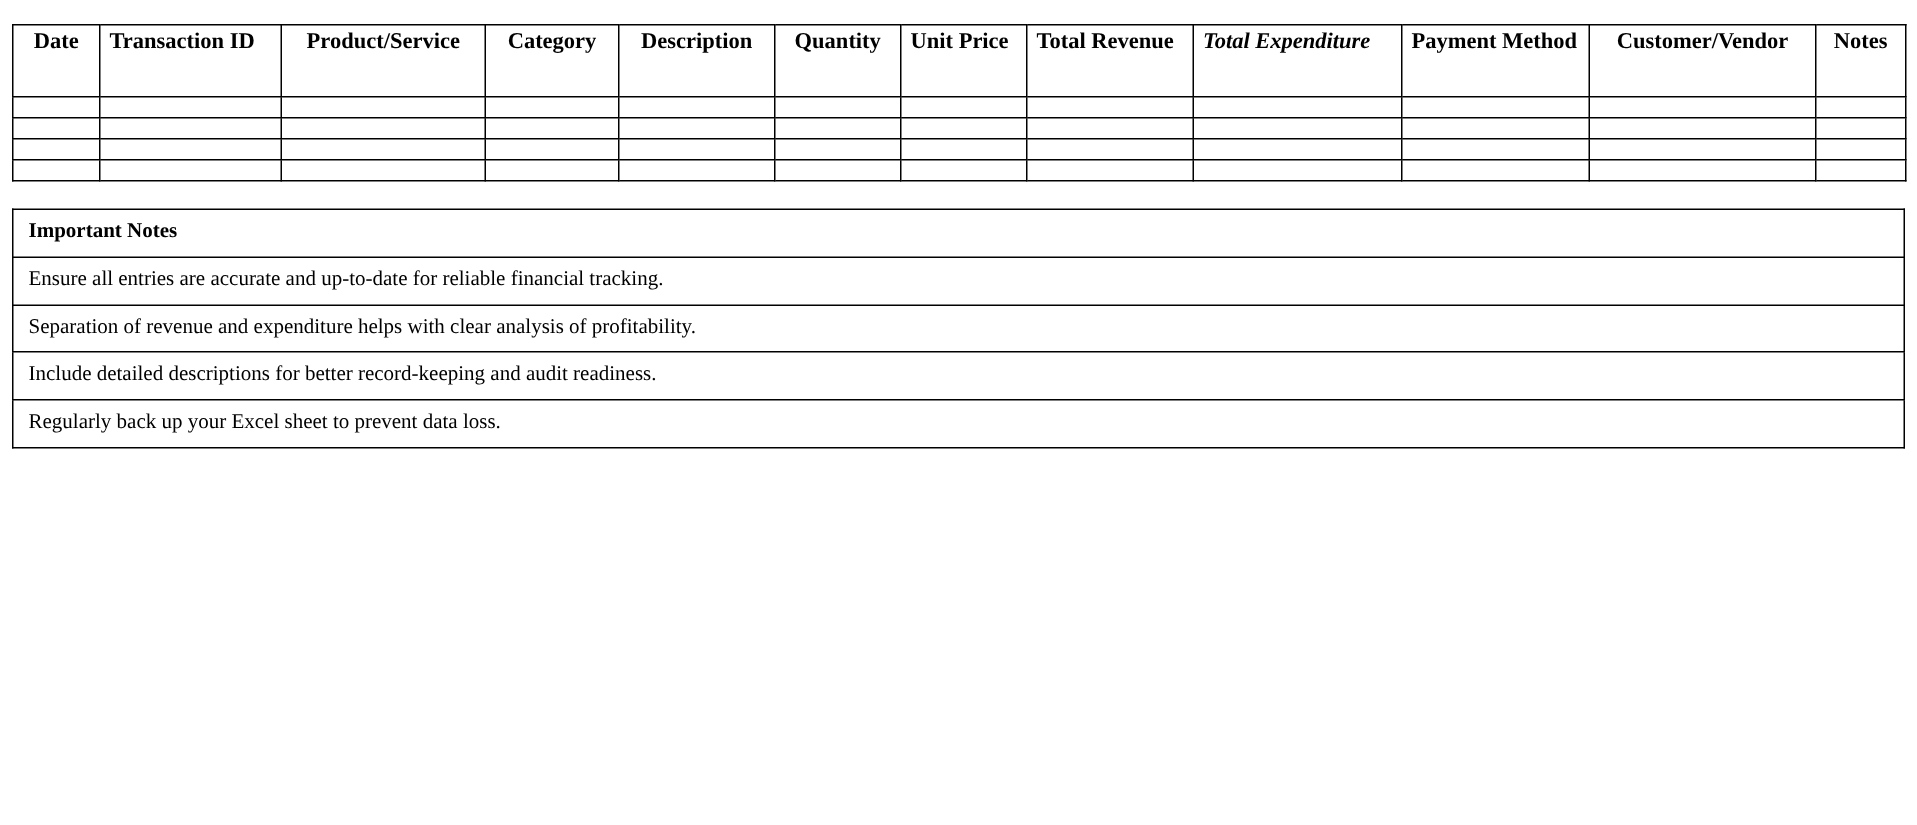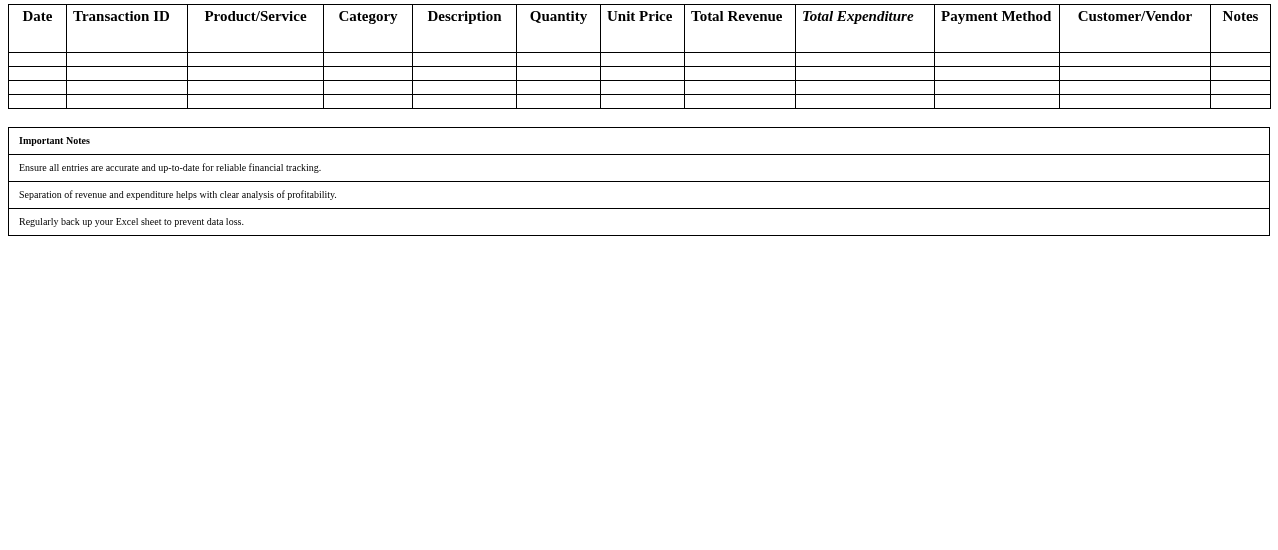--- a/index.html
+++ b/index.html
@@ -13,21 +13,21 @@
     font-family: "Liberation Serif", serif;
     color: #000000;
     overflow: hidden;
   }
 
   .page {
     position: relative;
     width: 1278px;
     height: 550px;
     box-sizing: border-box;
-    padding: 4px 8px 0 8px;
+    padding: 16px 8px 0 8px;
   }
 
   table.ledger {
     border-collapse: collapse;
     table-layout: fixed;
     width: 1262px;
     margin: 0;
   }
   table.ledger th,
   table.ledger td {
@@ -73,21 +73,21 @@
     border-collapse: collapse;
     table-layout: fixed;
     width: 1262px;
     margin: 0;
   }
   table.notes th,
   table.notes td {
     border: 1px solid #000000;
     padding: 7px 10px;
     text-align: left;
-    font-size: 10px;
+    font-size: 14px;
     line-height: 1.2;
     height: 21px;
     box-sizing: border-box;
   }
   table.notes th {
     font-weight: bold;
   }
   table.notes td {
     font-weight: normal;
   }
@@ -181,18 +181,21 @@
       <tr>
         <th>Important Notes</th>
       </tr>
       <tr>
         <td>Ensure all entries are accurate and up-to-date for reliable financial tracking.</td>
       </tr>
       <tr>
         <td>Separation of revenue and expenditure helps with clear analysis of profitability.</td>
       </tr>
       <tr>
+        <td>Include detailed descriptions for better record-keeping and audit readiness.</td>
+      </tr>
+      <tr>
         <td>Regularly back up your Excel sheet to prevent data loss.</td>
       </tr>
     </tbody>
   </table>
 
 </div>
 
 </body></html>

